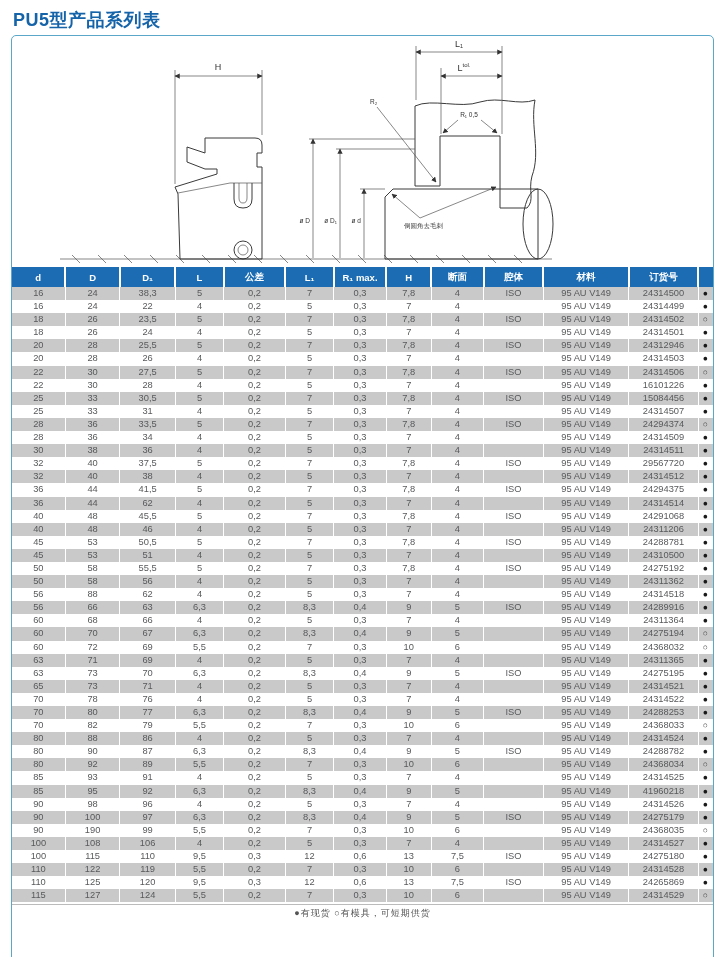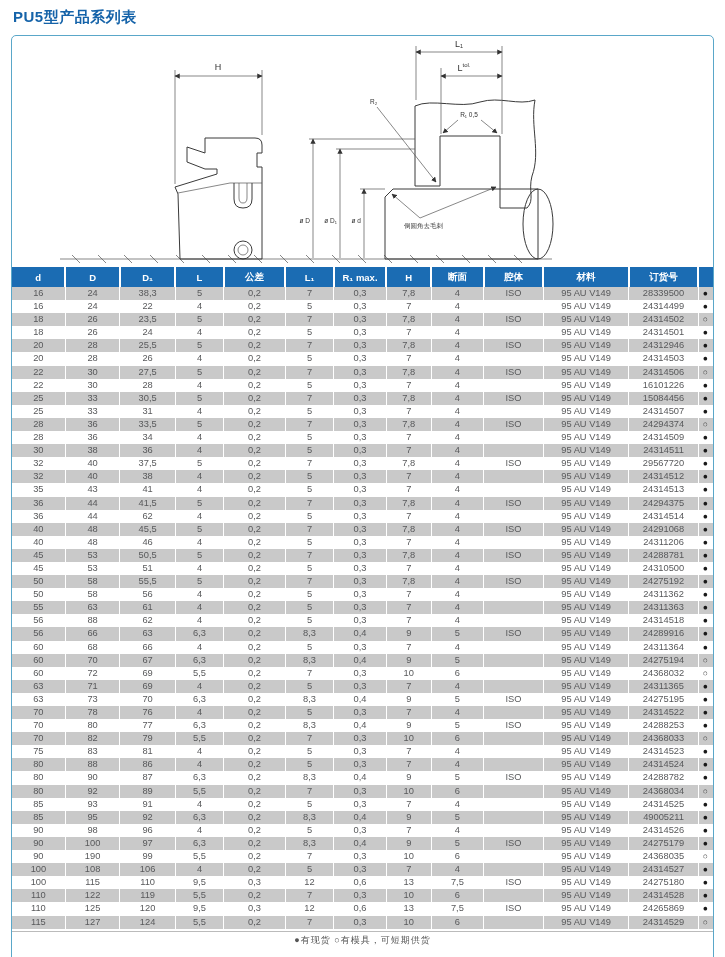--- a/index.html
+++ b/index.html
@@ -3,21 +3,21 @@
 <meta charset="utf-8">
 <style>
   :root{
     --blue:#1b6cb3; --title-blue:#1563a9; --row-gray:#c9c9c9;
     --border-teal:#5aa7c9; --txt:#58595b; --line:#3a3a3a;
   }
   *{box-sizing:border-box;margin:0;padding:0;}
   html,body{width:725px;height:957px;overflow:hidden;background:#fff;
     font-family:"Liberation Sans","DejaVu Sans",sans-serif;}
   .page{position:relative;width:725px;height:957px;}
-  .title{position:absolute;left:13px;top:8px;font-size:15px;font-weight:bold;
+  .title{position:absolute;left:13px;top:8px;font-size:18px;font-weight:bold;
     color:var(--title-blue);letter-spacing:.5px;}
   .panel{position:absolute;left:11px;top:35px;width:703px;height:940px;
     border:1px solid var(--border-teal);border-radius:5px 5px 0 0;background:#fff;overflow:hidden;}
   .drawing{display:block;width:701px;height:231px;}
   table{width:701px;border-collapse:collapse;table-layout:fixed;}
   th{background:var(--blue);color:#fff;font-size:9.5px;font-weight:bold;height:20px;
     text-align:center;border-right:2px solid #fff;}
   th:last-child{border-right:none;}
   td{font-size:9.3px;color:var(--txt);text-align:center;height:13px;line-height:13.1px;
     border-right:1px solid #fff;white-space:nowrap;overflow:hidden;}
@@ -172,21 +172,21 @@
             <td>24</td>
             <td>38,3</td>
             <td>5</td>
             <td>0,2</td>
             <td>7</td>
             <td>0,3</td>
             <td>7,8</td>
             <td>4</td>
             <td>ISO</td>
             <td>95 AU V149</td>
-            <td>28339500</td>
+            <td>24314500</td>
             <td class="dot filled">●</td>
           </tr>
           <tr>
             <td>16</td>
             <td>24</td>
             <td>22</td>
             <td>4</td>
             <td>0,2</td>
             <td>5</td>
             <td>0,3</td>
@@ -386,35 +386,20 @@
             <td>5</td>
             <td>0,3</td>
             <td>7</td>
             <td>4</td>
             <td></td>
             <td>95 AU V149</td>
             <td>24314512</td>
             <td class="dot filled">●</td>
           </tr>
           <tr>
-            <td>35</td>
-            <td>43</td>
-            <td>41</td>
-            <td>4</td>
-            <td>0,2</td>
-            <td>5</td>
-            <td>0,3</td>
-            <td>7</td>
-            <td>4</td>
-            <td></td>
-            <td>95 AU V149</td>
-            <td>24314513</td>
-            <td class="dot filled">●</td>
-          </tr>
-          <tr>
             <td>36</td>
             <td>44</td>
             <td>41,5</td>
             <td>5</td>
             <td>0,2</td>
             <td>7</td>
             <td>0,3</td>
             <td>7,8</td>
             <td>4</td>
             <td>ISO</td>
@@ -518,35 +503,20 @@
             <td>56</td>
             <td>4</td>
             <td>0,2</td>
             <td>5</td>
             <td>0,3</td>
             <td>7</td>
             <td>4</td>
             <td></td>
             <td>95 AU V149</td>
             <td>24311362</td>
-            <td class="dot filled">●</td>
-          </tr>
-          <tr>
-            <td>55</td>
-            <td>63</td>
-            <td>61</td>
-            <td>4</td>
-            <td>0,2</td>
-            <td>5</td>
-            <td>0,3</td>
-            <td>7</td>
-            <td>4</td>
-            <td></td>
-            <td>95 AU V149</td>
-            <td>24311363</td>
             <td class="dot filled">●</td>
           </tr>
           <tr>
             <td>56</td>
             <td>88</td>
             <td>62</td>
             <td>4</td>
             <td>0,2</td>
             <td>5</td>
             <td>0,3</td>
@@ -641,20 +611,35 @@
             <td>8,3</td>
             <td>0,4</td>
             <td>9</td>
             <td>5</td>
             <td>ISO</td>
             <td>95 AU V149</td>
             <td>24275195</td>
             <td class="dot filled">●</td>
           </tr>
           <tr>
+            <td>65</td>
+            <td>73</td>
+            <td>71</td>
+            <td>4</td>
+            <td>0,2</td>
+            <td>5</td>
+            <td>0,3</td>
+            <td>7</td>
+            <td>4</td>
+            <td></td>
+            <td>95 AU V149</td>
+            <td>24314521</td>
+            <td class="dot filled">●</td>
+          </tr>
+          <tr>
             <td>70</td>
             <td>78</td>
             <td>76</td>
             <td>4</td>
             <td>0,2</td>
             <td>5</td>
             <td>0,3</td>
             <td>7</td>
             <td>4</td>
             <td></td>
@@ -686,35 +671,20 @@
             <td>7</td>
             <td>0,3</td>
             <td>10</td>
             <td>6</td>
             <td></td>
             <td>95 AU V149</td>
             <td>24368033</td>
             <td class="dot open">○</td>
           </tr>
           <tr>
-            <td>75</td>
-            <td>83</td>
-            <td>81</td>
-            <td>4</td>
-            <td>0,2</td>
-            <td>5</td>
-            <td>0,3</td>
-            <td>7</td>
-            <td>4</td>
-            <td></td>
-            <td>95 AU V149</td>
-            <td>24314523</td>
-            <td class="dot filled">●</td>
-          </tr>
-          <tr>
             <td>80</td>
             <td>88</td>
             <td>86</td>
             <td>4</td>
             <td>0,2</td>
             <td>5</td>
             <td>0,3</td>
             <td>7</td>
             <td>4</td>
             <td></td>
@@ -772,21 +742,21 @@
             <td>95</td>
             <td>92</td>
             <td>6,3</td>
             <td>0,2</td>
             <td>8,3</td>
             <td>0,4</td>
             <td>9</td>
             <td>5</td>
             <td></td>
             <td>95 AU V149</td>
-            <td>49005211</td>
+            <td>41960218</td>
             <td class="dot filled">●</td>
           </tr>
           <tr>
             <td>90</td>
             <td>98</td>
             <td>96</td>
             <td>4</td>
             <td>0,2</td>
             <td>5</td>
             <td>0,3</td>

